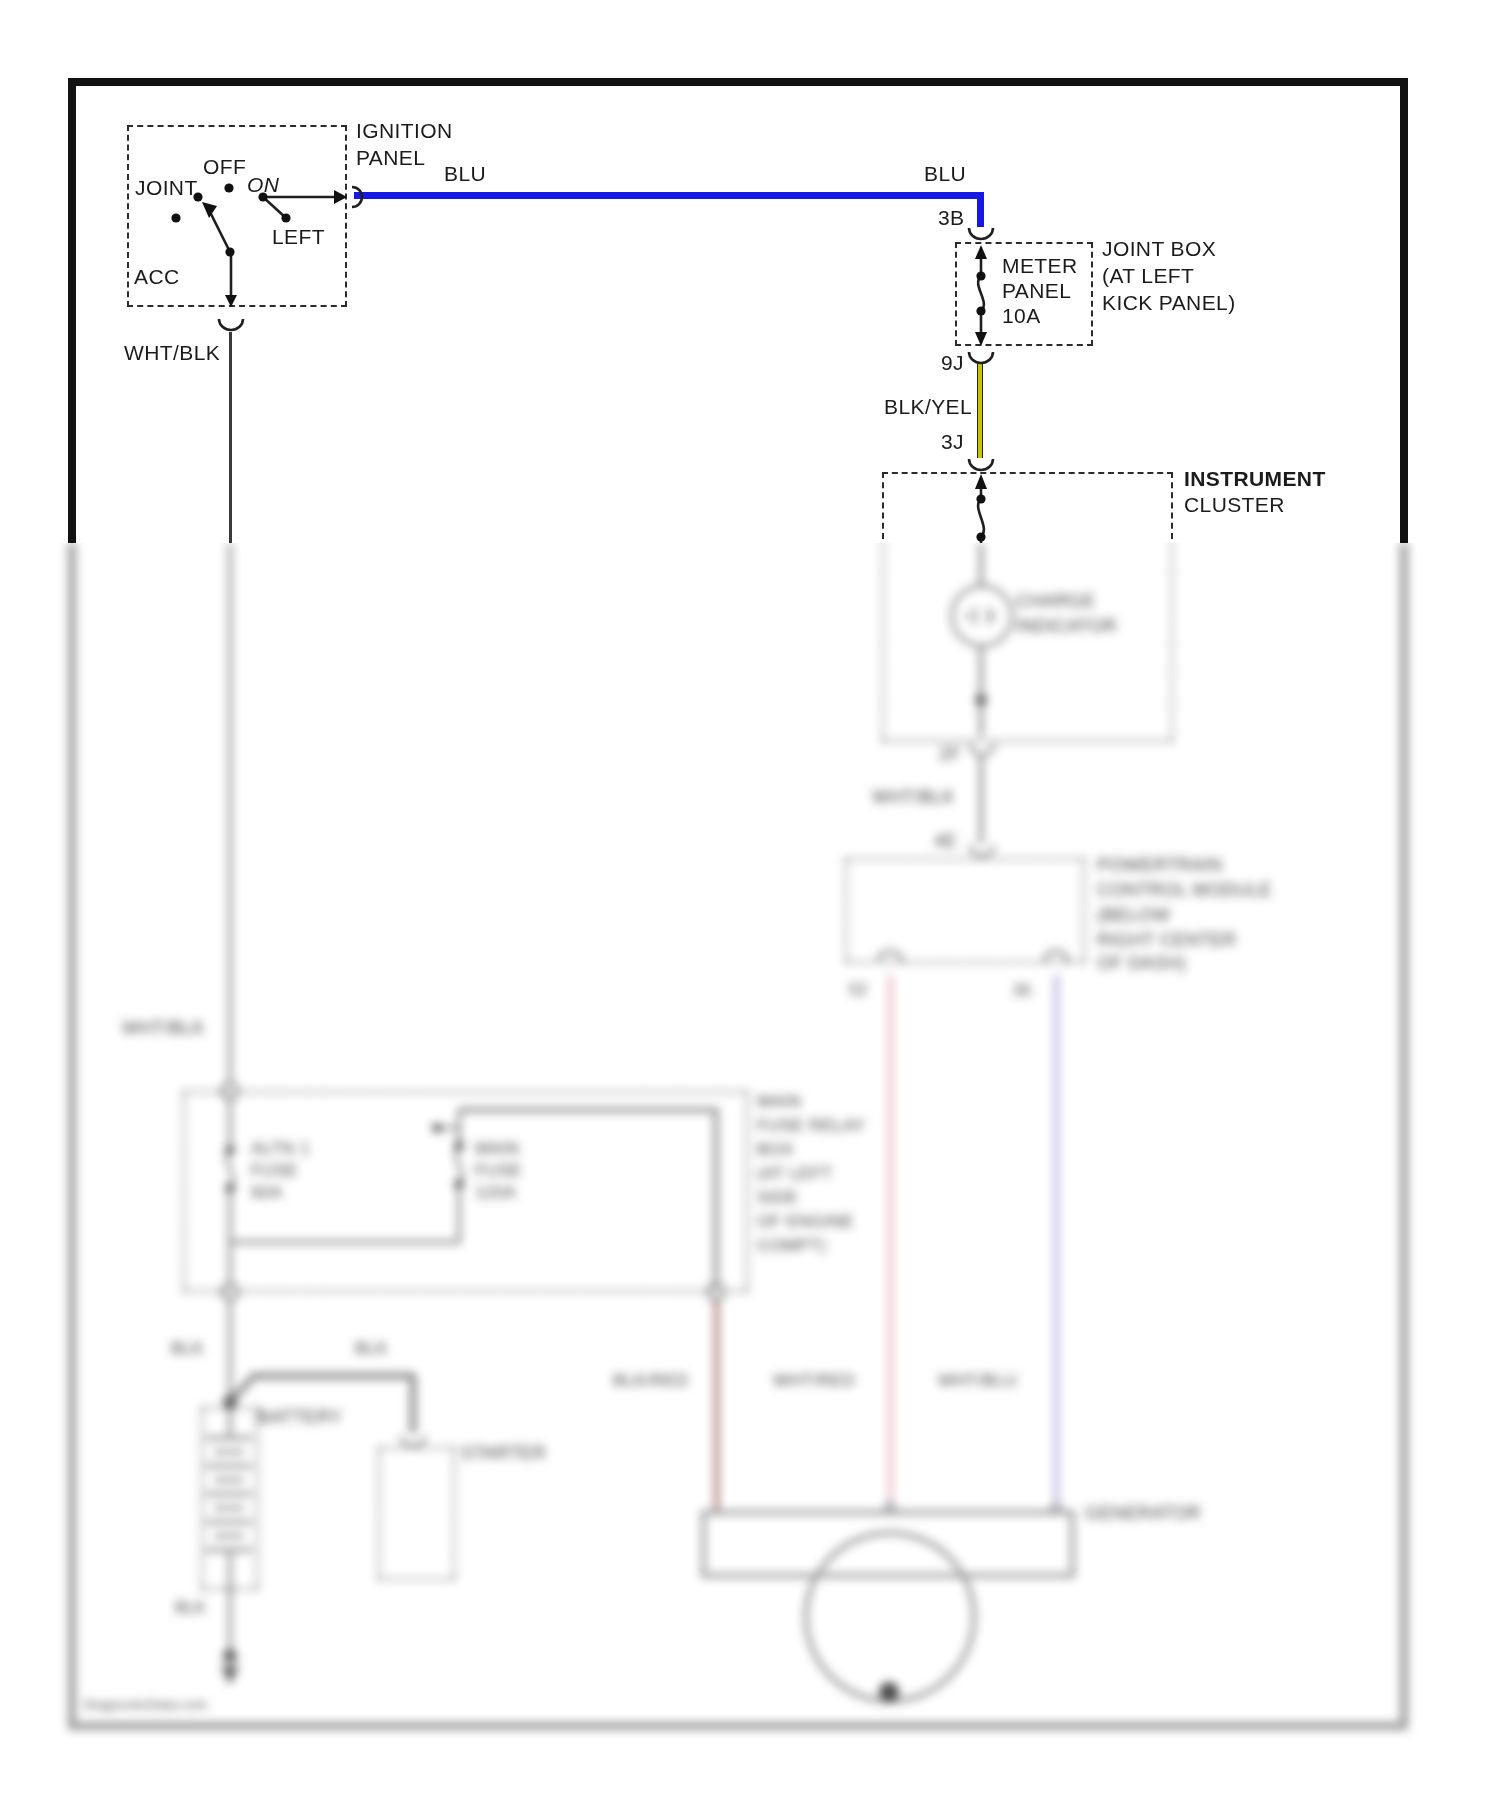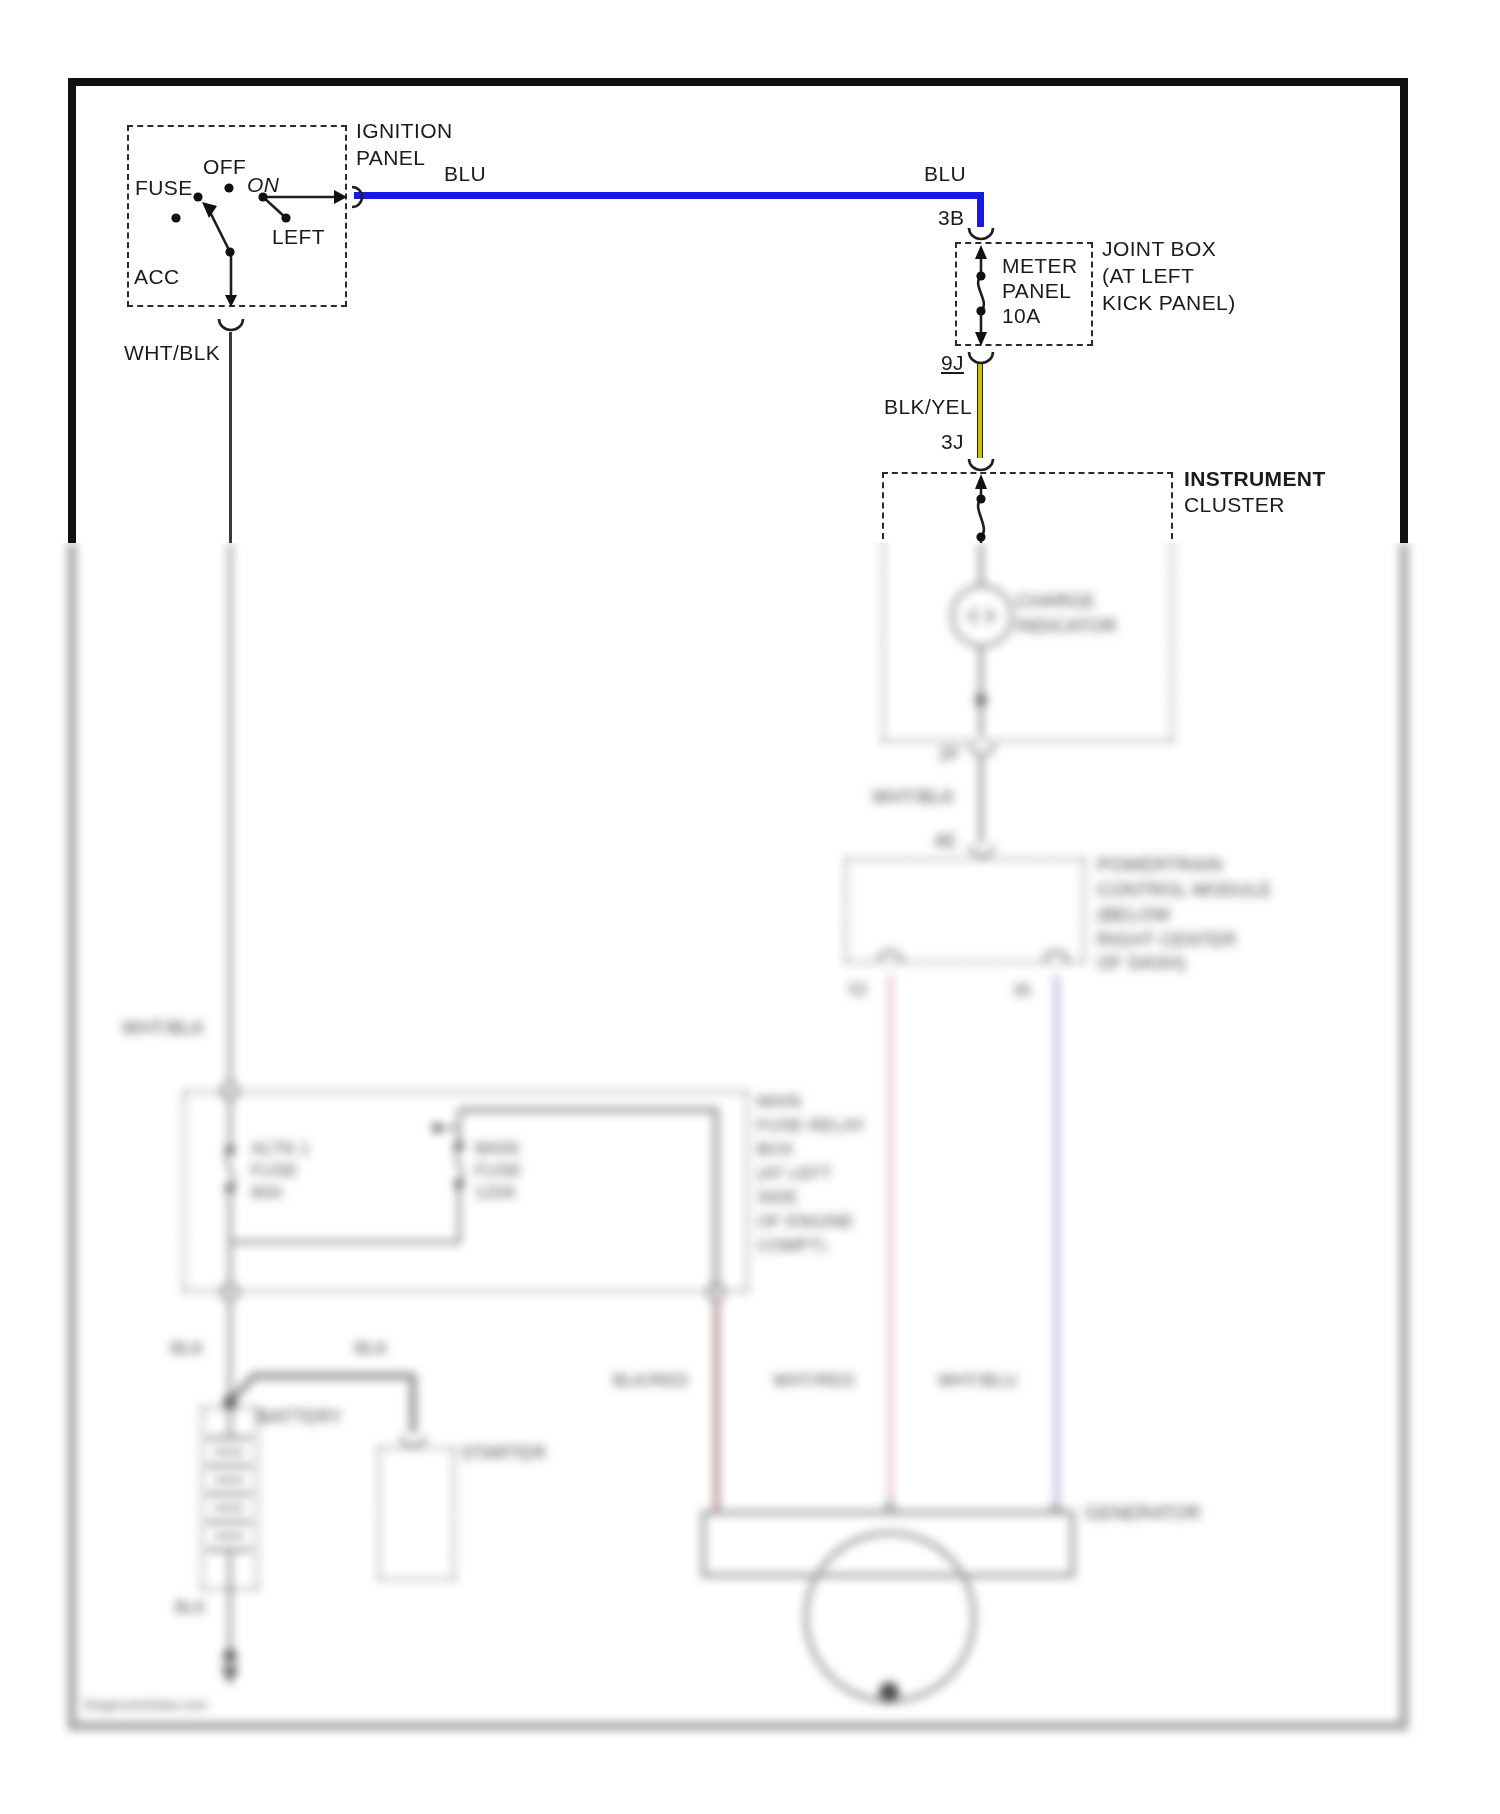--- a/index.html
+++ b/index.html
@@ -25,36 +25,36 @@
   <div class="layer sharp">
 
     <div class="h" style="left:68px;top:78px;width:1340px;height:8px;background:#111;"></div>
     <div class="v" style="left:68px;top:78px;width:8px;height:1652px;background:#111;"></div>
     <div class="v" style="left:1400px;top:78px;width:8px;height:1652px;background:#111;"></div>
 
     <div class="db" style="left:127px;top:125px;width:220px;height:182px;"></div>
     <div class="lab" style="left:356px;top:120px;">IGNITION</div>
     <div class="lab" style="left:356px;top:147px;">PANEL</div>
     <div class="lab" style="left:203px;top:156px;">OFF</div>
-    <div class="lab" style="left:135px;top:177px;">FUSE</div>
+    <div class="lab" style="left:135px;top:177px;">JOINT</div>
     <div class="lab" style="left:247px;top:174px;font-style:italic;">ON</div>
     <div class="lab" style="left:134px;top:226px;margin-top:40px;">ACC</div>
     <div class="lab" style="left:272px;top:226px;">LEFT</div>
 
     <div class="lab" style="left:444px;top:163px;">BLU</div>
     <div class="lab" style="left:924px;top:163px;">BLU</div>
     <div class="lab" style="left:938px;top:207px;">3B</div>
     <div class="lab" style="left:124px;top:342px;">WHT/BLK</div>
     <div class="lab" style="left:1002px;top:255px;">METER</div>
     <div class="lab" style="left:1002px;top:280px;">PANEL</div>
     <div class="lab" style="left:1002px;top:305px;">10A</div>
     <div class="lab" style="left:1102px;top:238px;">JOINT BOX</div>
     <div class="lab" style="left:1102px;top:265px;">(AT LEFT</div>
     <div class="lab" style="left:1102px;top:292px;">KICK PANEL)</div>
-    <div class="lab" style="left:941px;top:352px;text-decoration:underline;">9J</div>
+    <div class="lab" style="left:941px;top:352px;">9J</div>
     <div class="lab" style="left:884px;top:396px;">BLK/YEL</div>
     <div class="lab" style="left:941px;top:431px;">3J</div>
     <div class="lab" style="left:1184px;top:468px;font-weight:bold;">INSTRUMENT</div>
     <div class="lab" style="left:1184px;top:494px;">CLUSTER</div>
 
     <div class="h" style="left:354px;top:192px;width:630px;height:7px;background:#1818e6;"></div>
     <div class="v" style="left:977px;top:192px;width:7px;height:35px;background:#1818e6;"></div>
 
     <div class="v" style="left:977px;top:363px;width:4px;height:95px;background:#c8c400;border-left:1.5px solid #222;border-right:1.5px solid #222;"></div>
 

